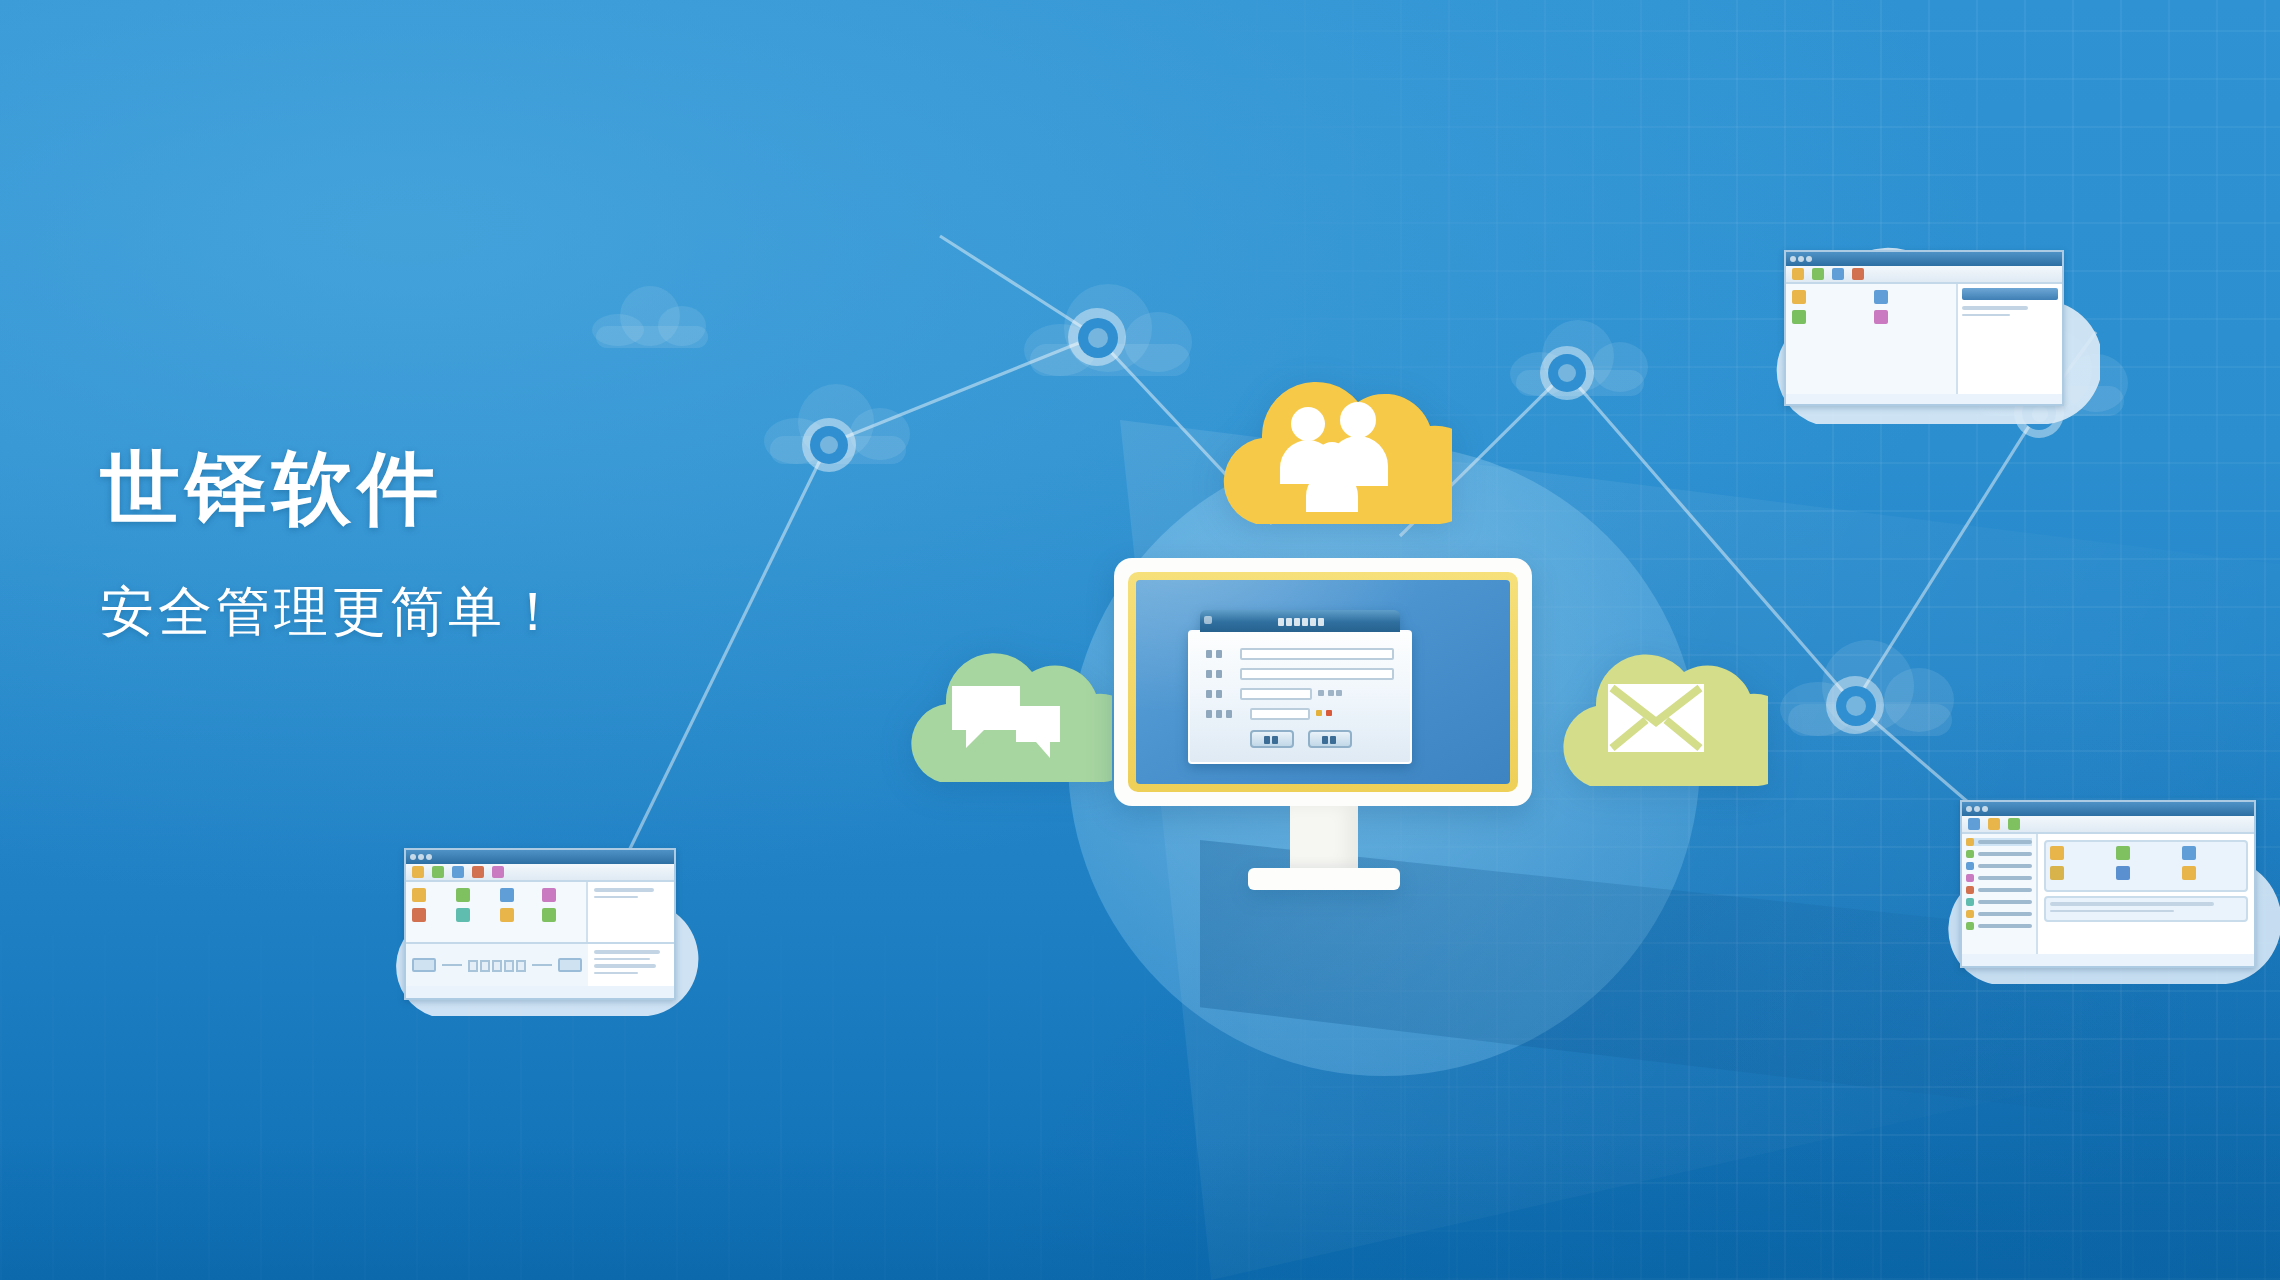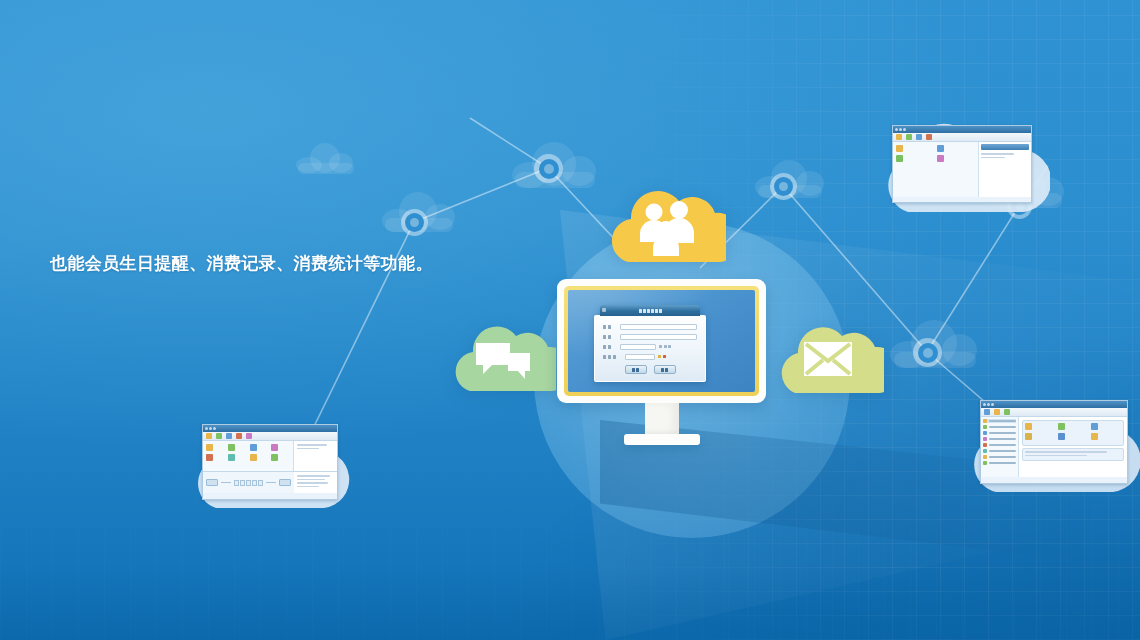--- a/index.html
+++ b/index.html
@@ -299,22 +299,23 @@
         <div class="core" style="width:10px;height:10px;"></div>
       </div>
   </div>
   <div class="node" style="left:1007px;top:194px;width:25px;height:25px;">
     <div class="ring" style="width:17px;height:17px;">
         <div class="core" style="width:8px;height:8px;"></div>
       </div>
   </div>
 
   <div id="copy">
+    <div id="headline">世铎软件</div>
+    <div id="subhead">安全管理更简单！</div>
     <div id="desc">
-      <span>也能会员生日提醒、消费记录、消费统计等功能。</span>
     </div>
   </div>
 
   <div class="appcloud" style="left:878px;top:116px;width:172px;height:108px;">
     <svg width="172" height="108" viewBox="0 0 172 108" style="position:absolute;left:0;top:0;">
       <defs>
         <clipPath id="clipTR">
           <path d="M30,96 a28,28 0 0 1 2,-54 a34,34 0 0 1 60,-22 a30,30 0 0 1 46,14 a26,26 0 0 1 8,62 Z"></path>
         </clipPath>
       </defs>

